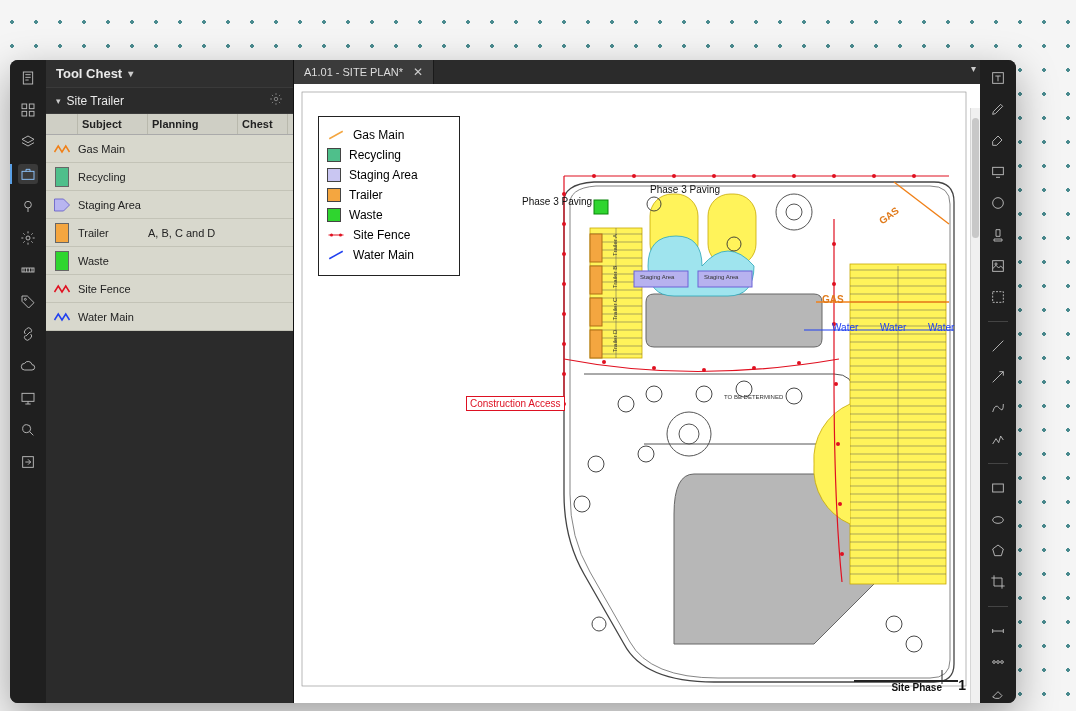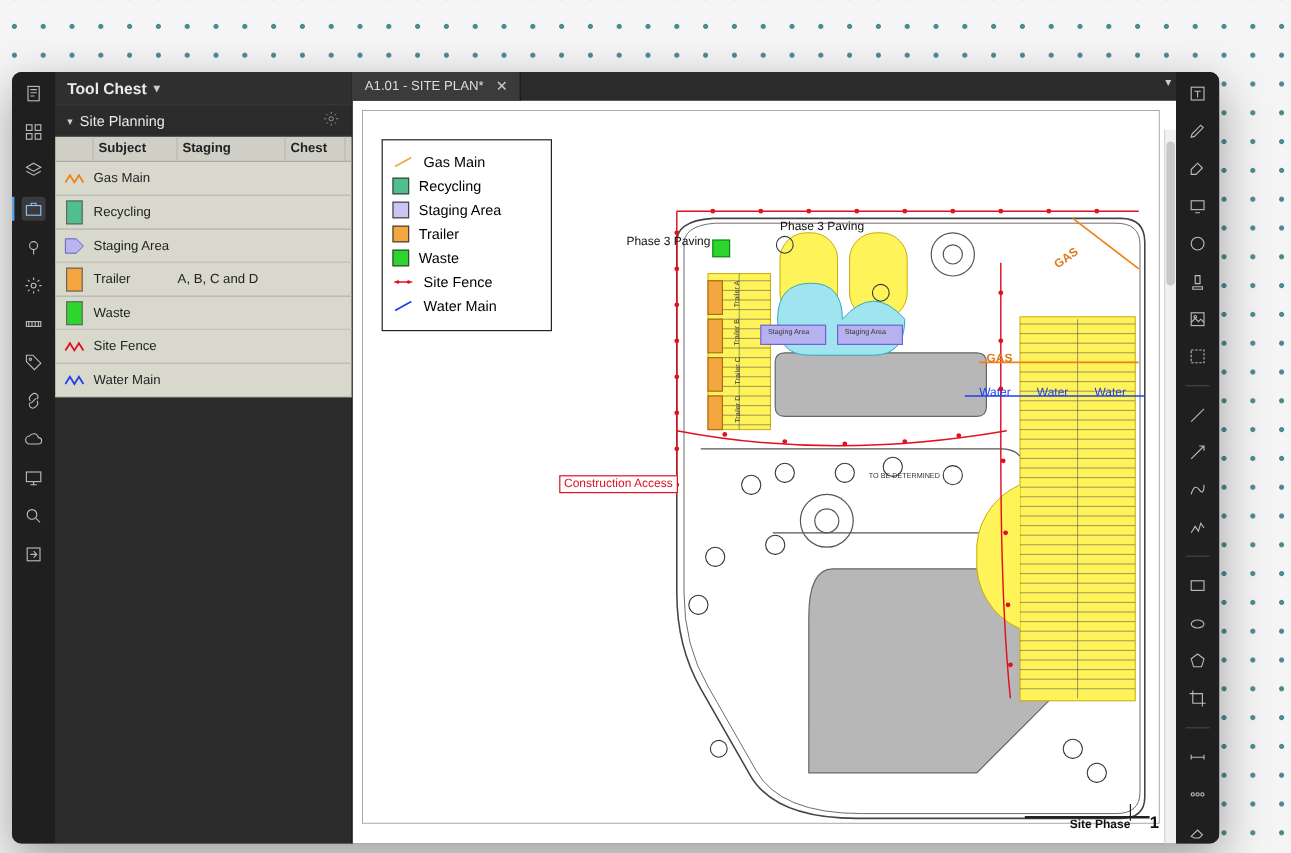--- a/index.html
+++ b/index.html
@@ -53,21 +53,21 @@
   
   .legend { position:absolute; left:24px; top:32px; width:142px; border:1.5px solid #222; background:#fff; padding:8px 8px 10px 8px; font-size:12px; }
   .legend .item { display:flex; align-items:center; gap:8px; padding:3px 0; }
   .legend .sw { width:14px; height:14px; border:1px solid #444; }
   .legend .slash { width:18px; height:14px; display:block; }
 
   
   .lbl { position:absolute; font-size:10px; color:#111; white-space:nowrap; }
   .lbl.red { color:#d12; border:1px solid #d12; padding:1px 3px; background:#fff; }
   .lbl.orange { color:#e07a1a; font-weight:700; }
-  .lbl.blue { color:#2040f0; }
+  .lbl.blue { color:#2040f0;margin-left:16px; }
   .tinylbl { position:absolute; font-size:6px; color:#333; white-space:nowrap; }
 
 </style>
 </head>
 <body>
 
 <div class="dotgrid"></div>
 
 <div class="appwindow">
 
@@ -152,31 +152,31 @@
   </div>
 
   <div class="panel">
     <div class="panel-title">
       <span>Tool Chest</span>
       <span class="chev">▾</span>
     </div>
     <div class="panel-sub">
       <div class="left">
         <span class="chev">▾</span>
-        <span>Site Planning</span>
+        <span>Site Trailer</span>
       </div>
       <span class="gear"><svg viewBox="0 0 24 24">
             <circle cx="12" cy="12" r="3"></circle>
             <path d="M12 2v3M12 19v3M2 12h3M19 12h3M5 5l2 2M17 17l2 2M19 5l-2 2M5 19l2-2"></path>
           </svg></span>
     </div>
     <div class="gridhead">
       <div></div>
       <div>Subject</div>
-      <div>Staging</div>
+      <div>Planning</div>
       <div>Chest</div>
     </div>
     <div class="rows" id="rows">
         <div class="row">
           <div class="swatchcell">
             <svg class="zig" viewBox="0 0 24 16">
               <path d="M2 12 L7 4 L12 12 L17 4 L22 12" stroke="#f08018" stroke-width="2" fill="none"></path>
             </svg>
           </div>
           <div>Gas Main</div>

